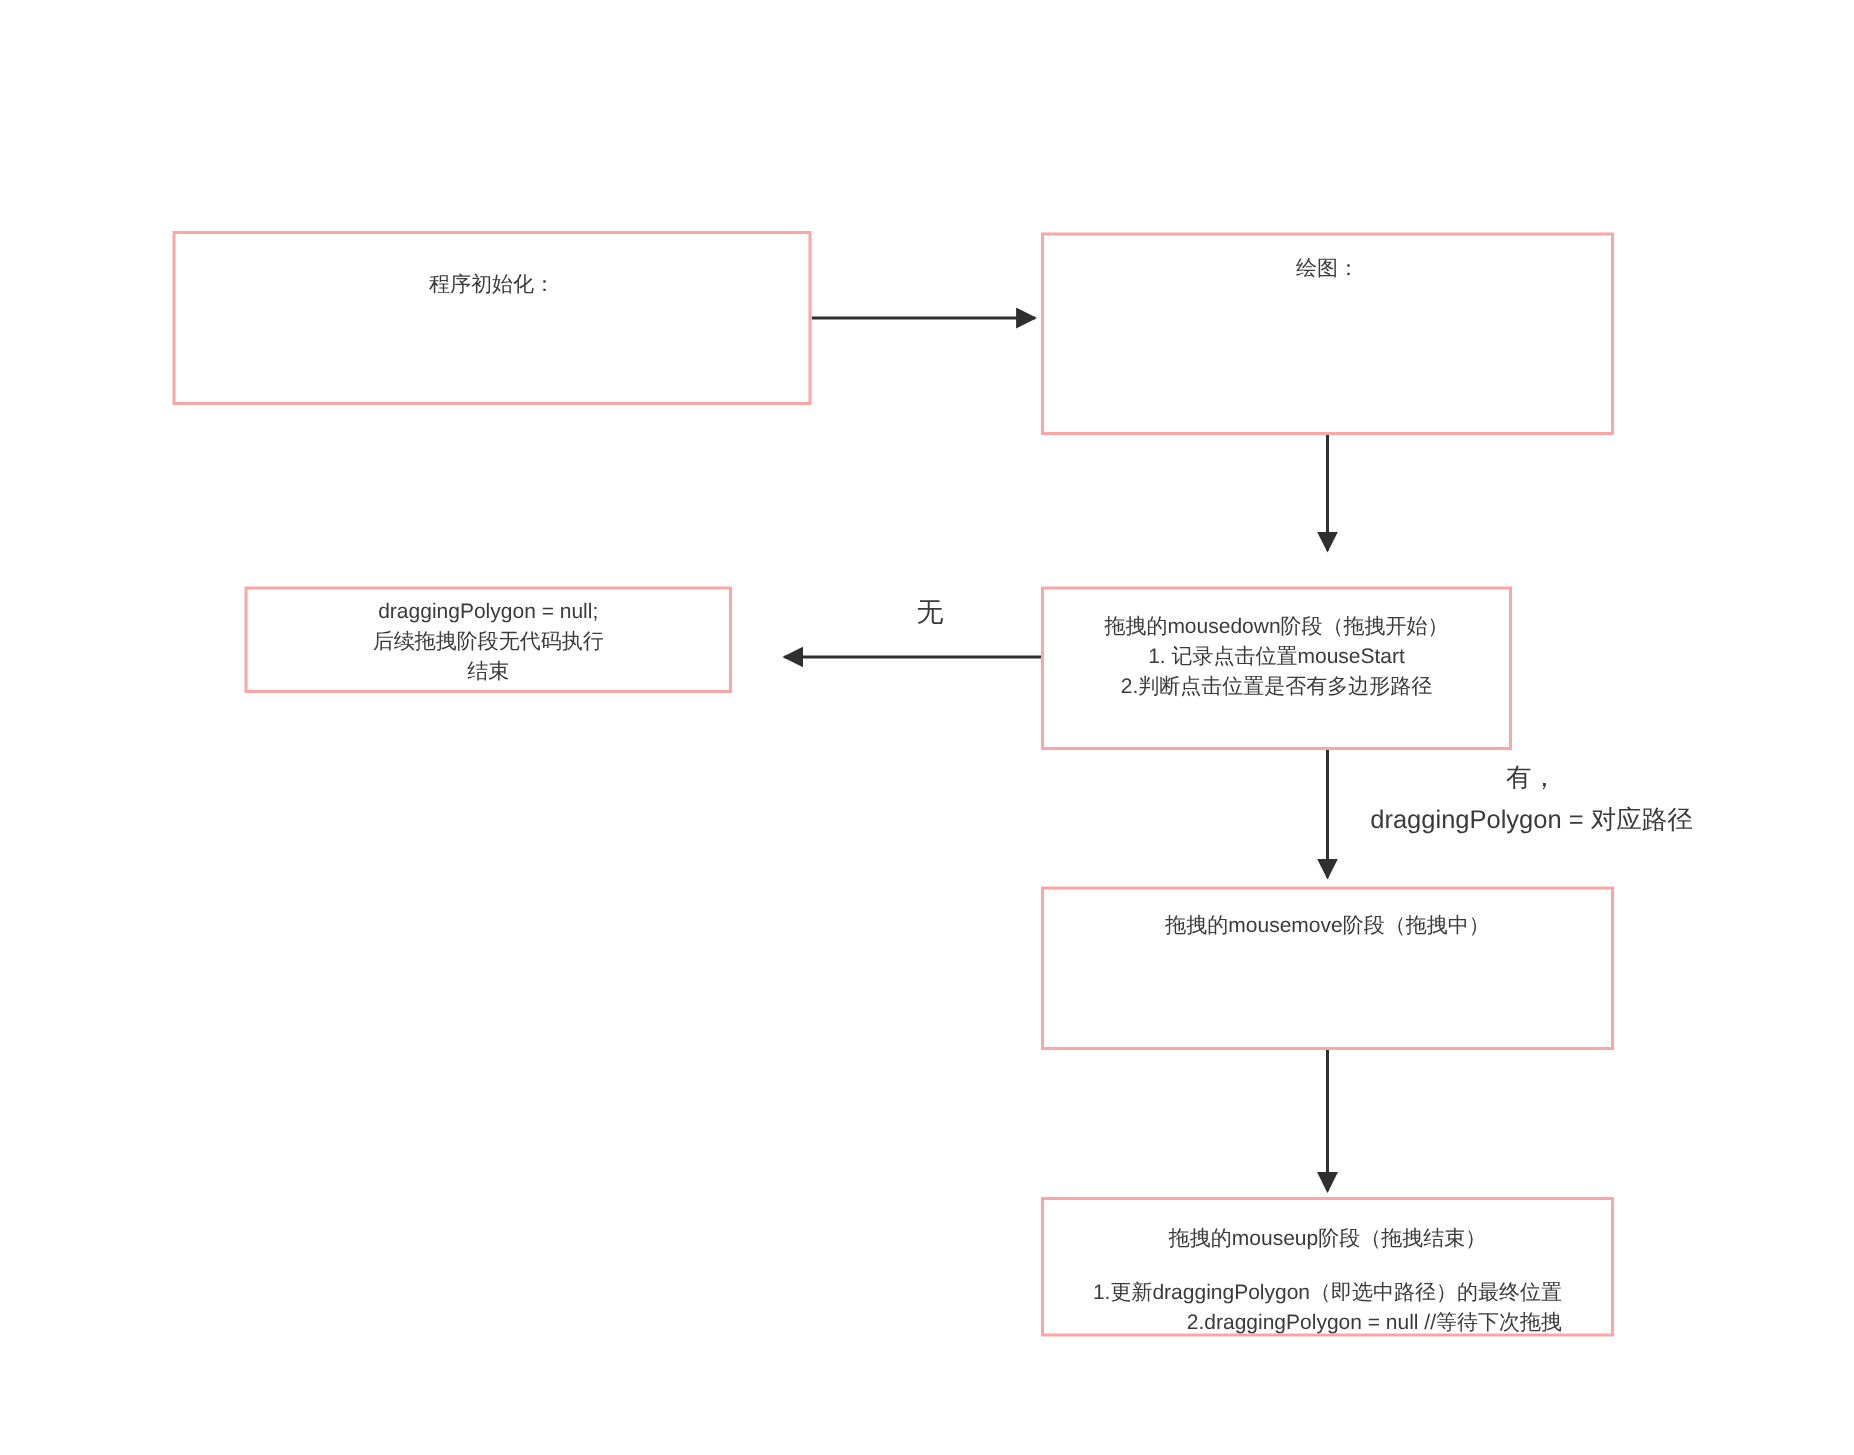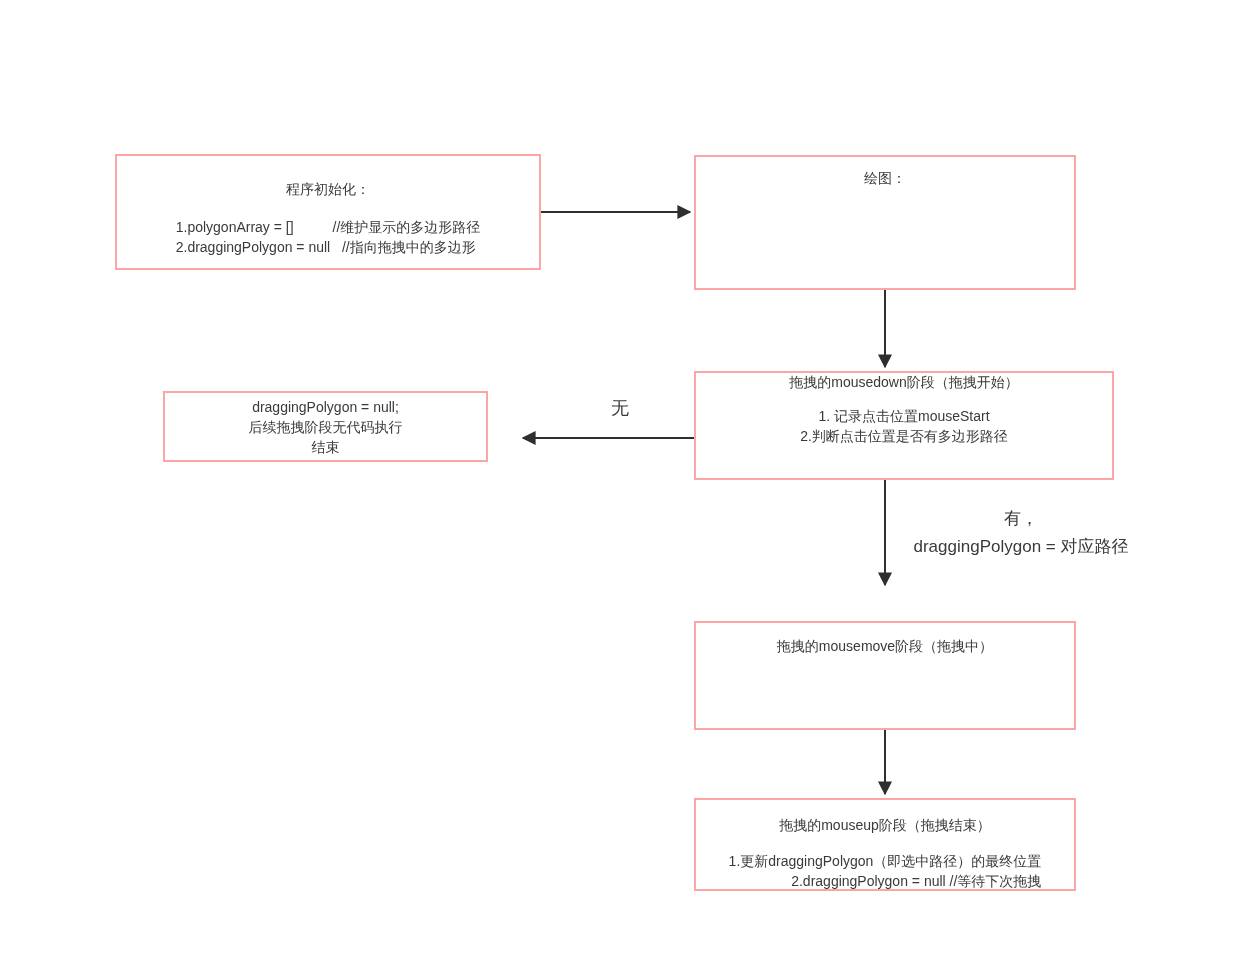--- a/index.html
+++ b/index.html
@@ -57,31 +57,32 @@
   }
   #node-init .node-body { margin-top: 18px; }
 
   #node-draw {
     left: 694px;  top: 155px;  width: 382px; height: 135px;
     padding-top: 12px;
   }
   #node-draw .node-body { margin-top: 17px; }
 
   #node-mousedown {
-    left: 694px;  top: 371px;  width: 420px; height: 109px;
+    left: 694px;  top: 391px;  width: 314px; height: 109px;
+    padding-top: 15px;
   }
-  #node-mousedown .node-body { margin-top: 14px; }
+  #node-mousedown .node-body { }
 
   #node-end {
     left: 163px;  top: 391px;  width: 325px; height: 71px;
     justify-content: center;
   }
 
   #node-mousemove {
-    left: 694px;  top: 621px;  width: 382px; height: 109px;
+    left: 694px;  top: 591px;  width: 382px; height: 109px;
     padding-top: 14px;
   }
   #node-mousemove .node-body { margin-top: 13px; }
 
   #node-mouseup {
     left: 694px;  top: 798px;  width: 382px; height: 93px;
     padding-top: 16px;
   }
   #node-mouseup .node-body { margin-top: 16px; text-align: right; }
 
@@ -124,22 +125,20 @@
 
   <line x1="694" y1="438" x2="523" y2="438" stroke="#2f2f2f" stroke-width="2" marker-end="url(#arrow)"></line>
 
   <line x1="885" y1="480" x2="885" y2="585" stroke="#2f2f2f" stroke-width="2" marker-end="url(#arrow)"></line>
 
   <line x1="885" y1="698" x2="885" y2="794" stroke="#2f2f2f" stroke-width="2" marker-end="url(#arrow)"></line>
 </svg>
 
 <div class="node" id="node-init">
   <div class="node-title">程序初始化：</div>
-  <div class="node-body left">1.polygonArray = []          //维护显示的多边形路径
-2.draggingPolygon = null   //指向拖拽中的多边形</div>
 </div>
 
 <div class="node" id="node-draw">
   <div class="node-title">绘图：</div>
 </div>
 
 <div class="node" id="node-mousedown">
   <div class="node-title">拖拽的mousedown阶段（拖拽开始）</div>
   <div class="node-body">1. 记录点击位置mouseStart
 2.判断点击位置是否有多边形路径</div>

